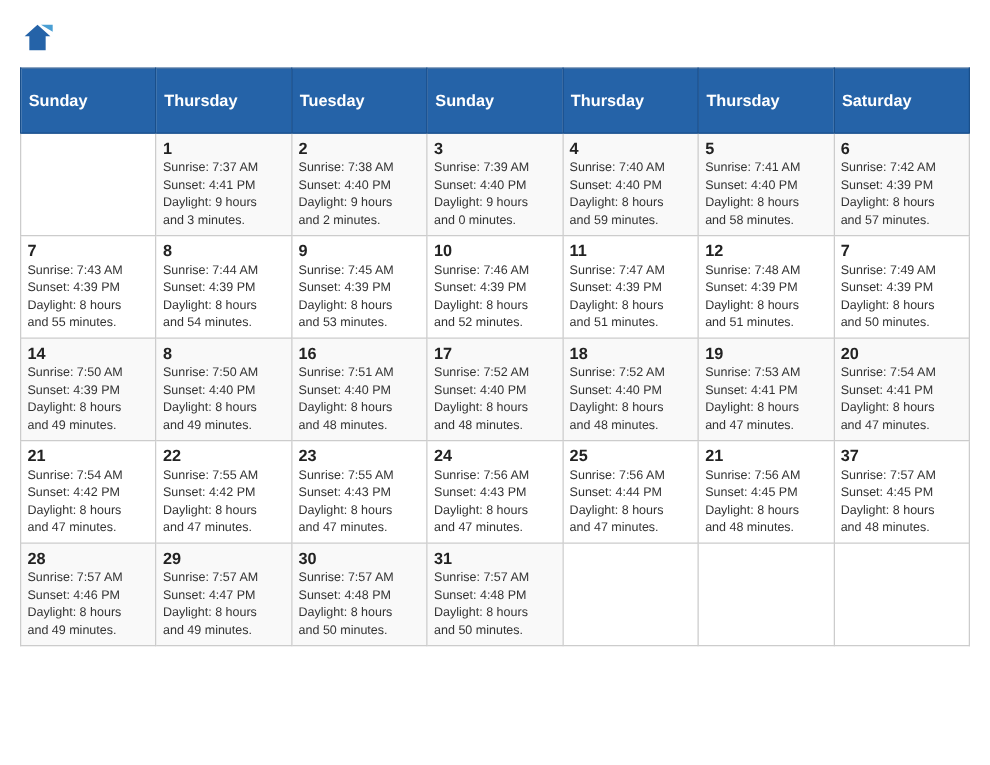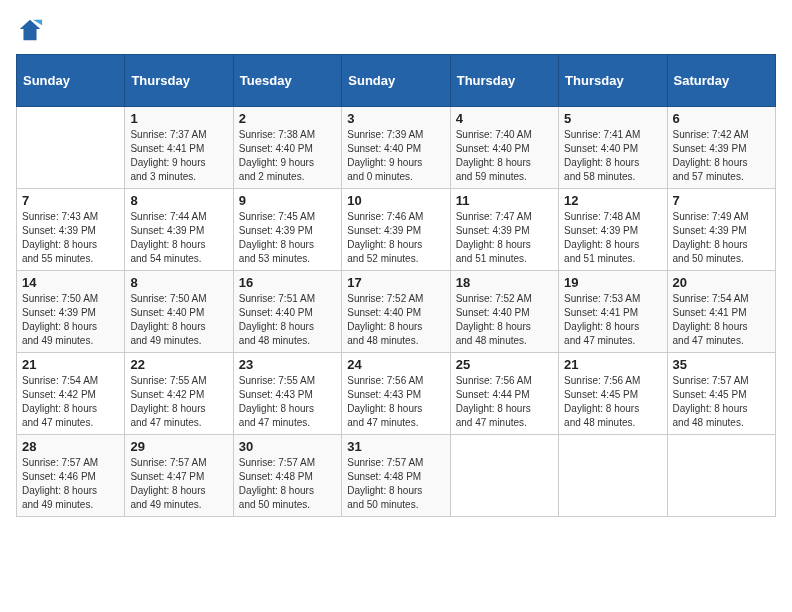--- a/index.html
+++ b/index.html
@@ -235,21 +235,21 @@
         </td>
         <td>
           <span class="day-num">25</span>
           <div class="day-info">Sunrise: 7:56 AM<br>Sunset: 4:44 PM<br>Daylight: 8 hours<br>and 47 minutes.</div>
         </td>
         <td>
           <span class="day-num">21</span>
           <div class="day-info">Sunrise: 7:56 AM<br>Sunset: 4:45 PM<br>Daylight: 8 hours<br>and 48 minutes.</div>
         </td>
         <td>
-          <span class="day-num">35</span>
+          <span class="day-num">37</span>
           <div class="day-info">Sunrise: 7:57 AM<br>Sunset: 4:45 PM<br>Daylight: 8 hours<br>and 48 minutes.</div>
         </td>
       </tr>
       <tr>
         <td>
           <span class="day-num">28</span>
           <div class="day-info">Sunrise: 7:57 AM<br>Sunset: 4:46 PM<br>Daylight: 8 hours<br>and 49 minutes.</div>
         </td>
         <td>
           <span class="day-num">29</span>

